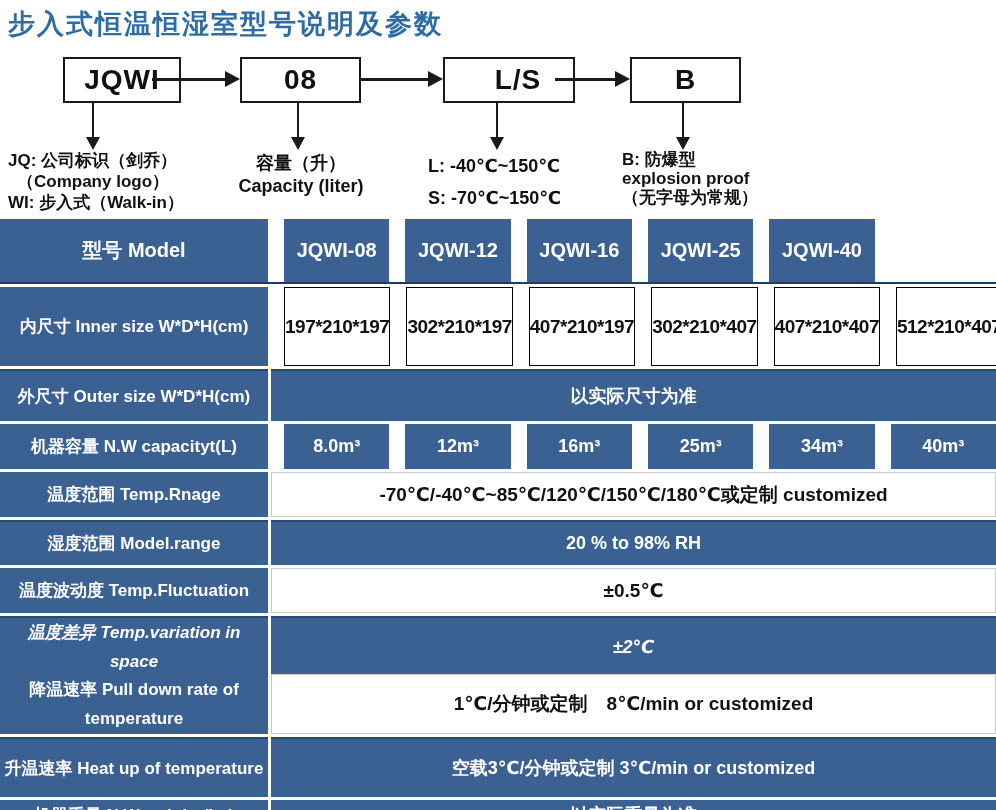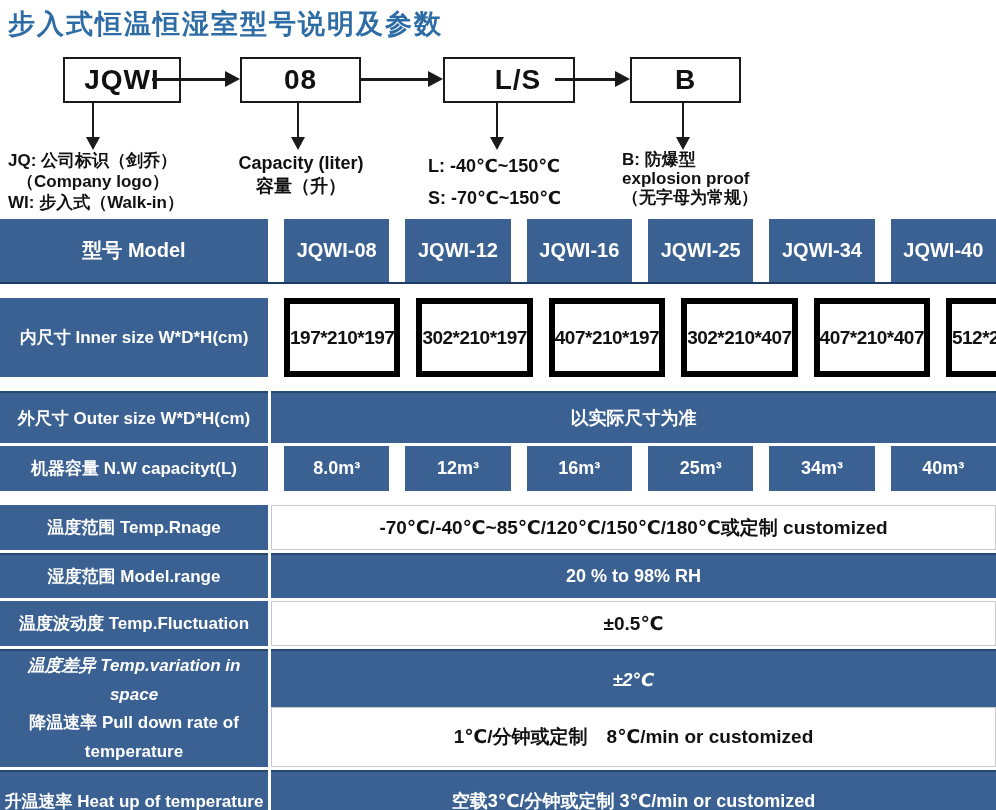--- a/index.html
+++ b/index.html
@@ -36,25 +36,25 @@
   #vl3{left:682px;} #vh3{left:676px;}
   .note{position:absolute;font-weight:bold;color:#111;}
   .note div{white-space:nowrap;}
   #note0{left:8px;top:150px;font-size:17px;line-height:21px;}
   #note0 .indent{padding-left:9px;}
   #note1{left:219px;top:152px;width:164px;text-align:center;font-size:18px;line-height:23px;}
   #note2{left:428px;top:150px;font-size:18px;line-height:32px;}
   #note3{left:622px;top:150px;font-size:17px;line-height:19px;}
   
   .table{position:absolute;left:0;top:219px;width:996px;}
-  .trow{display:grid;grid-template-columns:268px repeat(6,1fr);column-gap:16px;margin-bottom:14px;}
+  .trow{display:grid;grid-template-columns:268px repeat(6,1fr);column-gap:16px;margin-bottom:3px;}
   .trow-span{display:grid;grid-template-columns:268px 1fr;column-gap:3px;margin-bottom:3px;}
   .cb{background:#3a6191;color:#fff;display:flex;align-items:center;justify-content:center;
       font-weight:bold;text-align:center;}
-  .cw{background:#fff;color:#111;border:6px solid #000000;display:flex;align-items:center;
+  .cw{background:#fff;color:#111;border:1px solid #000000;display:flex;align-items:center;
       justify-content:center;font-weight:bold;text-align:center;}
   .hdr{height:63px;border-bottom:2px solid #1f3c68;}
   .hdr .cb{font-size:20px;}
   .r-inner{height:79px;}
   .r-inner .cw{font-size:19px;letter-spacing:-0.5px;}
   .dark-top > div{border-top:2px solid #27496e;}
   .lbl{font-size:17px;line-height:29px;padding:0 4px;}
   .h43{height:52px;} .h45{height:45px;} .h59{height:55px;font-style:italic;} .h60{height:60px;border-radius:6px;} .h30{height:30px;}
   .vb{font-size:18px;}            
   .vw{font-size:19px;border:1px solid #c9c9c9;} 
@@ -85,42 +85,41 @@
 <div class="vhead" id="vh2"></div>
 <div class="vline" id="vl3"></div>
 <div class="vhead" id="vh3"></div>
 
 <div class="note" id="note0">
   <div>JQ: 公司标识（剑乔）</div>
   <div class="indent">（Company logo）</div>
   <div>WI: 步入式（Walk-in）</div>
 </div>
 <div class="note" id="note1">
+  <div>容量（升）</div>
   <div>Capacity (liter)</div>
-  <div>容量（升）</div>
 </div>
 <div class="note" id="note2">
   <div>L: -40℃~150℃</div>
   <div>S: -70℃~150℃</div>
 </div>
 <div class="note" id="note3">
   <div>B: 防爆型</div>
   <div>explosion proof</div>
   <div>（无字母为常规）</div>
 </div>
 
 <div class="table">
 
   <div class="trow hdr">
     <div class="cb">型号 Model</div>
     <div class="cb">JQWI-08</div>
     <div class="cb">JQWI-12</div>
     <div class="cb">JQWI-16</div>
     <div class="cb">JQWI-25</div>
-    <div class="cb">JQWI-34</div>
     <div class="cb">JQWI-40</div>
   </div>
 
   <div class="trow r-inner">
     <div class="cb lbl">内尺寸 Inner size W*D*H(cm)</div>
     <div class="cw">197*210*197</div>
     <div class="cw">302*210*197</div>
     <div class="cw">407*210*197</div>
     <div class="cw">302*210*407</div>
     <div class="cw">407*210*407</div>

